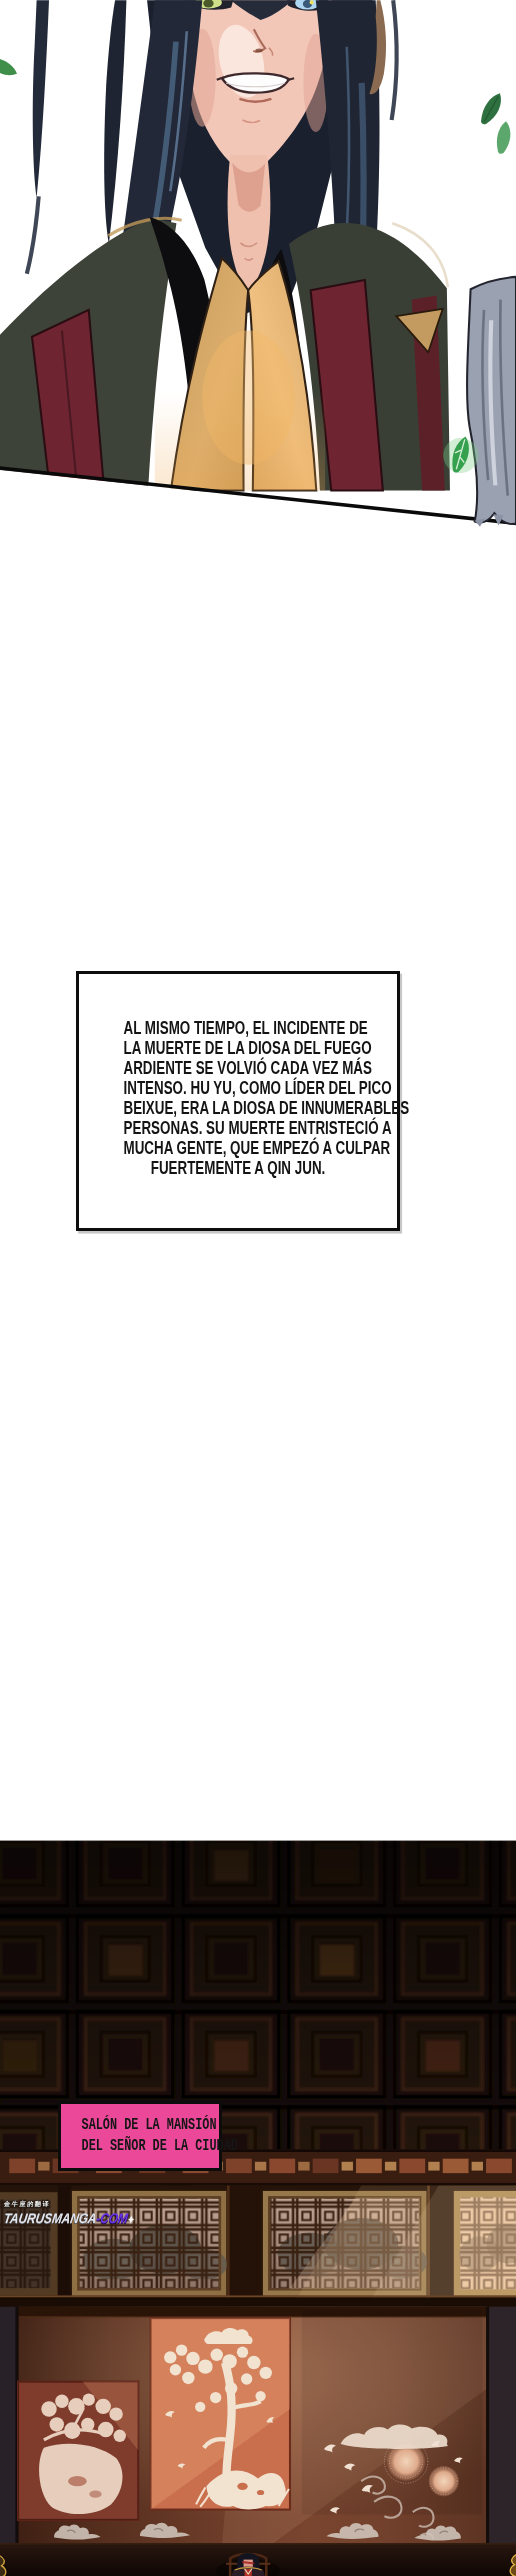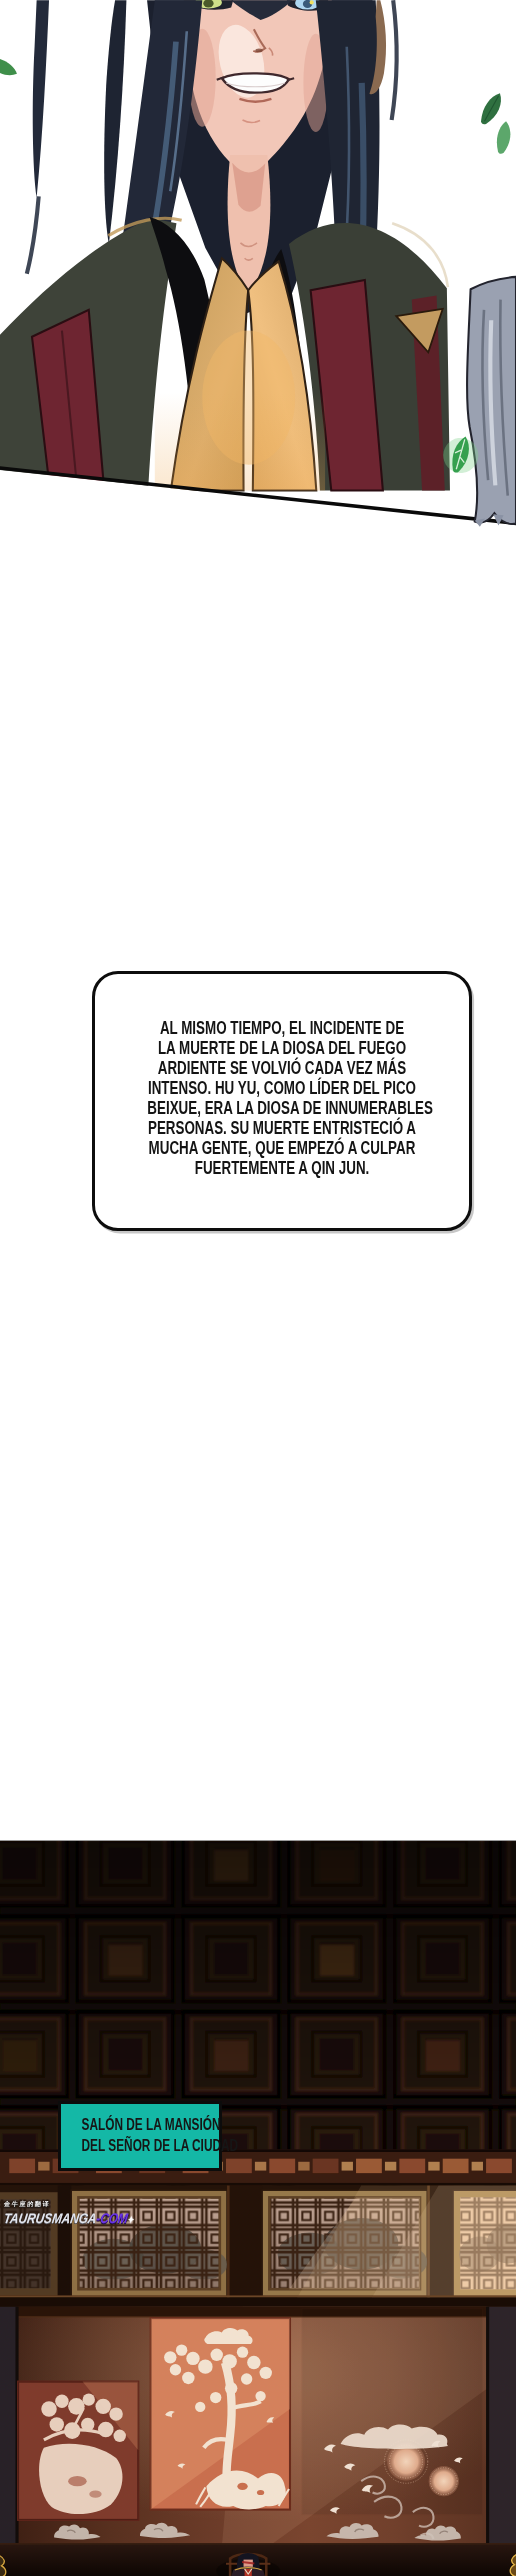--- a/index.html
+++ b/index.html
@@ -6,31 +6,31 @@
   .page{position:relative;width:516px;height:2576px;margin:0 auto;background:#ffffff;overflow:hidden;
         font-family:"Liberation Sans", sans-serif;}
   svg{display:block;}
 
   
   .nbox{position:absolute;box-sizing:border-box;background:#ffffff;border:3.1px solid #0d0d0d;
         box-shadow:2.1px 2.6px 0 rgba(0,0,0,0.22);}
   .nbox-inner{width:100%;transform:scaleX(0.72);transform-origin:50% 50%;}
   .nline{white-space:nowrap;text-align:center;font-weight:bold;color:#141414;
          font-size:18.6px;line-height:20px;letter-spacing:0px;}
-  #box1{left:92px;top:971px;width:380px;height:260px;border-radius:26px;}
+  #box1{left:76px;top:971px;width:324px;height:260px;}
   #box1 .nbox-inner{margin-top:44px;}
   #box2{left:174px;top:1437px;width:301px;height:287px;}
   #box2 .nbox-inner{margin-top:48px;}
   #box2 .nline{line-height:21px;}
 
   
   .bottom-panel{position:absolute;left:0;top:1840px;width:516px;height:736px;background:#140c07;
                 border-top:1px solid #9a9a9a;}
   .label-box{position:absolute;left:58px;top:260px;width:164px;height:70px;box-sizing:border-box;
-             background:#14b8a6;border:3.1px solid #0c0c0c;}
+             background:#ec4899;border:3.1px solid #0c0c0c;font-family:Liberation Mono, monospace;}
   .label-inner{width:100%;transform:scaleX(0.74);transform-origin:50% 50%;margin-top:11.4px;}
   .label-line{white-space:nowrap;text-align:center;font-weight:bold;color:#161616;
               font-size:16px;line-height:20.7px;}
 
   
   .wm{position:absolute;left:4.1px;top:359px;width:176px;pointer-events:none;}
   .wm-cn{font-size:6.2px;font-weight:bold;color:#f4f4f4;letter-spacing:1.5px;
          text-shadow:0.5px 0.5px 0 #222,0 0 1.5px #000;transform:skewX(-6deg);transform-origin:left;}
   .wm-main{margin-top:0.5px;font-style:italic;font-weight:bold;font-size:14px;white-space:nowrap;
            transform:scaleX(0.84) skewX(-10deg);transform-origin:left;}

